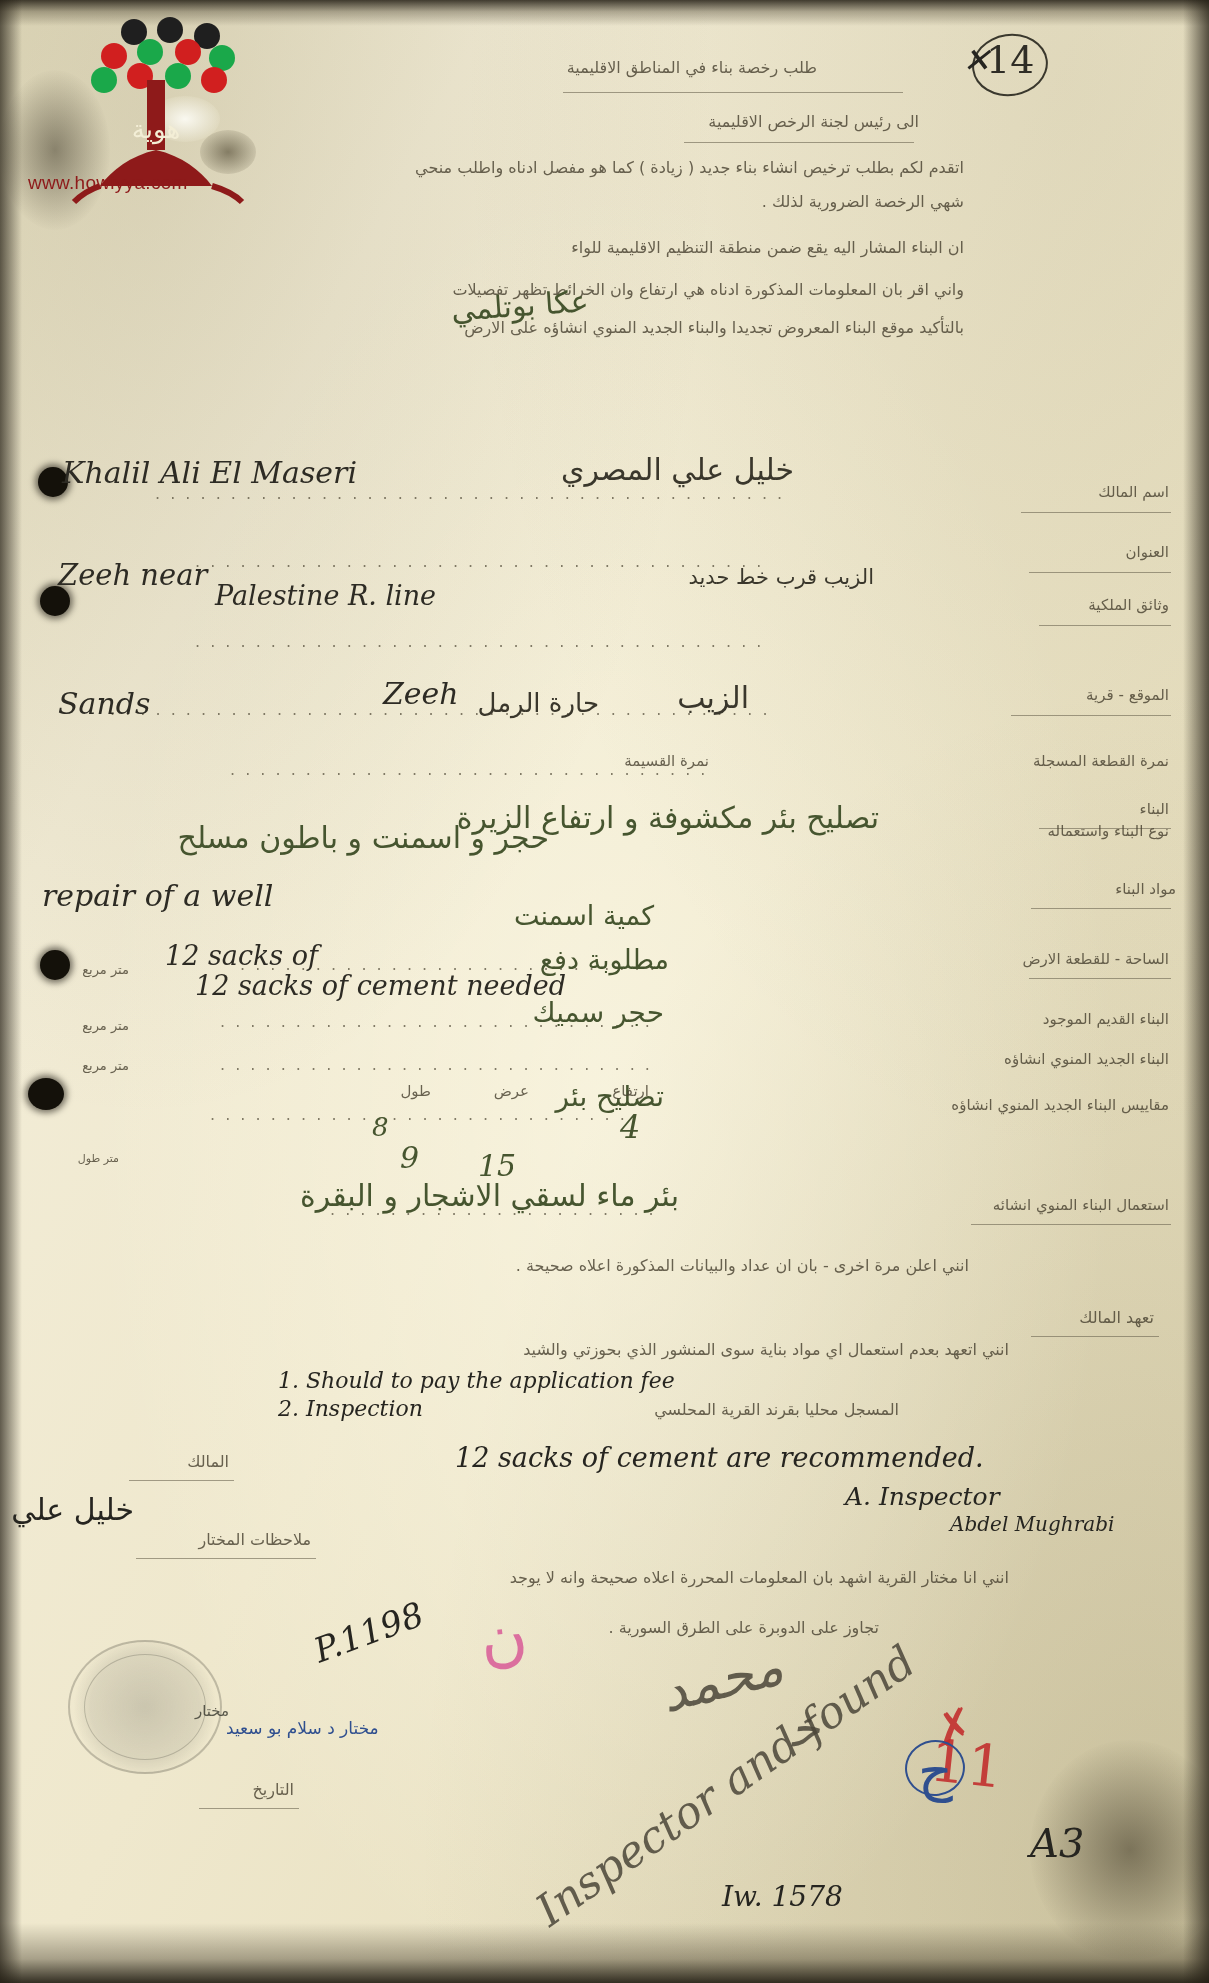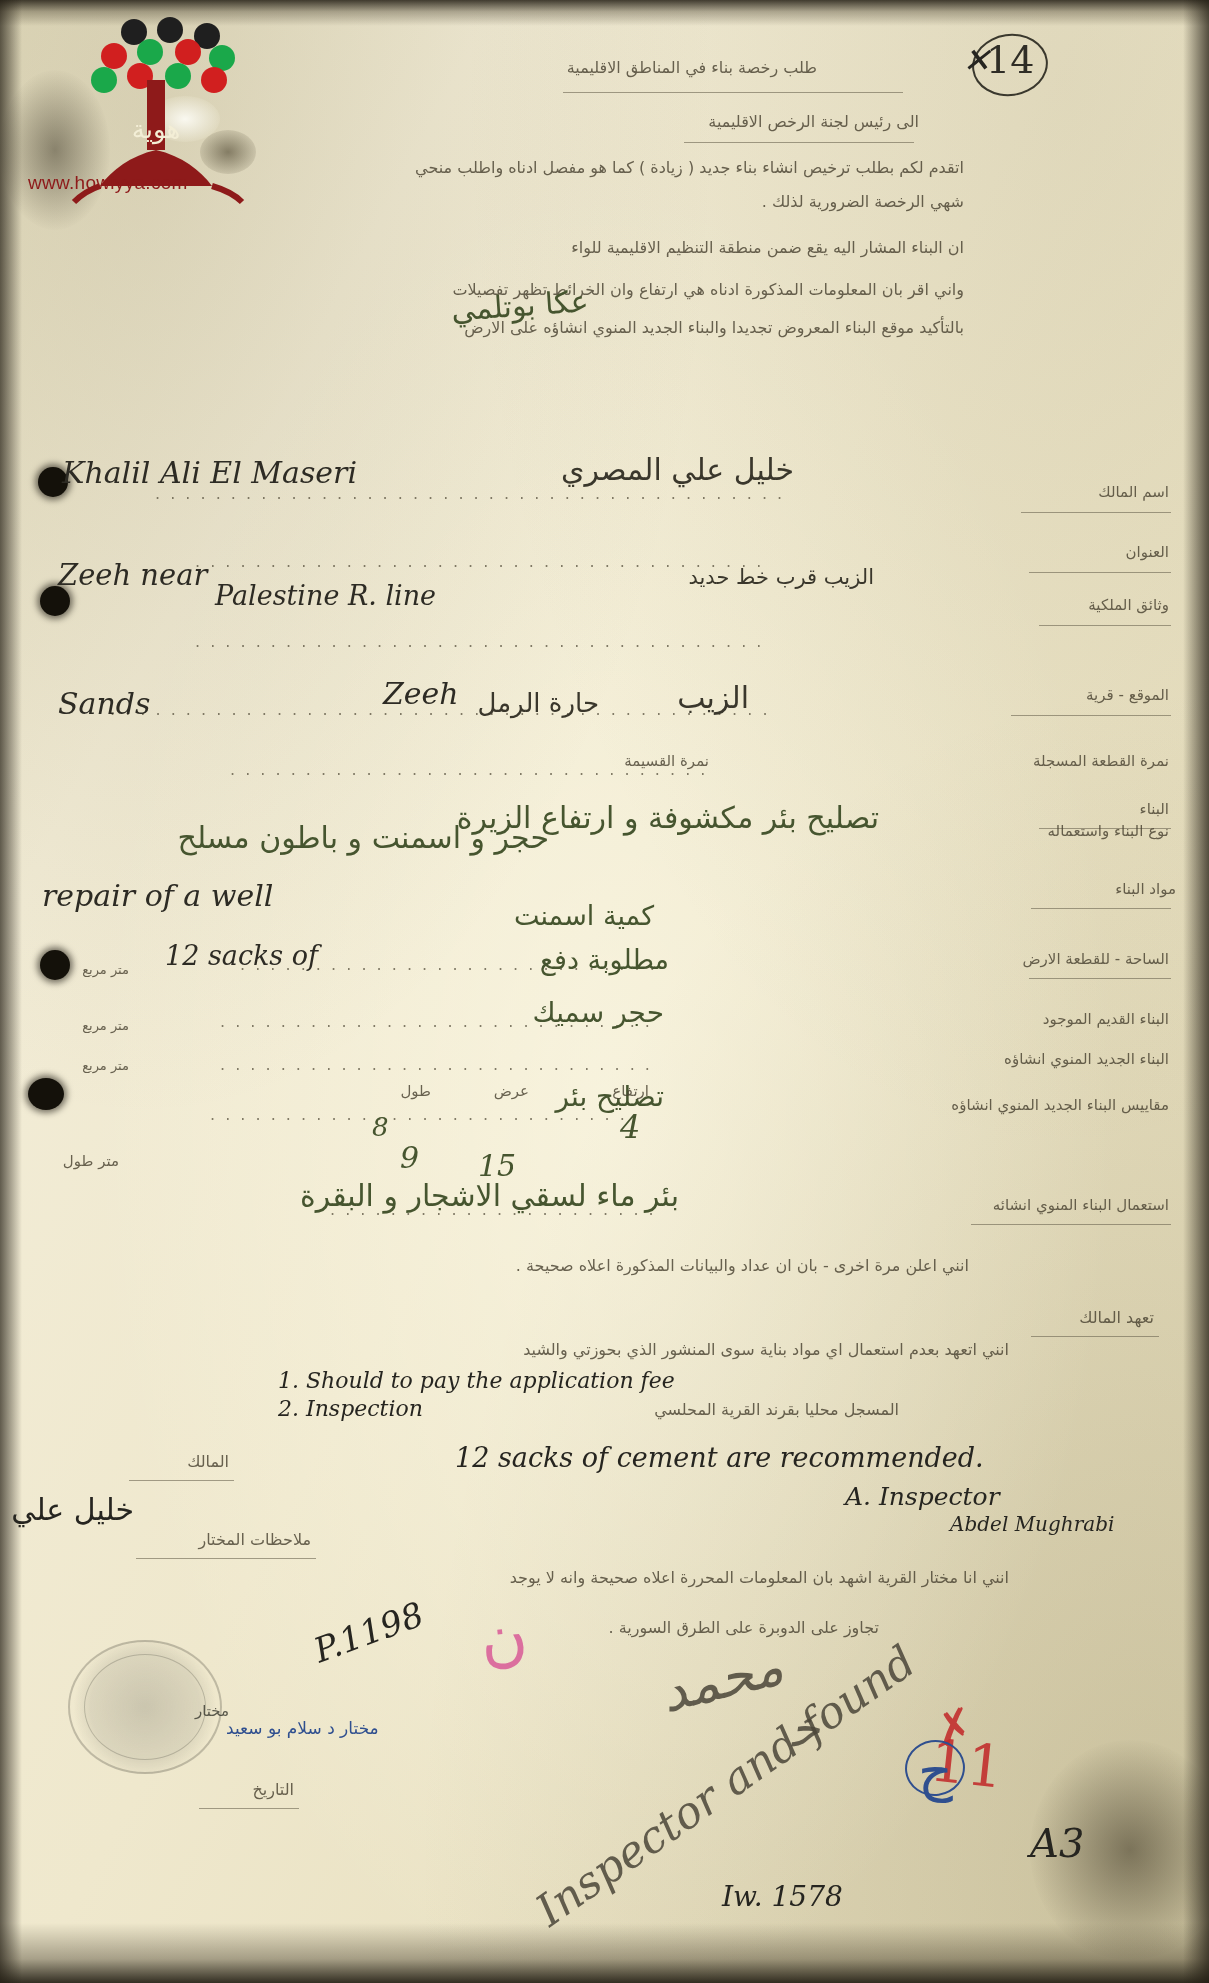--- a/index.html
+++ b/index.html
@@ -297,34 +297,35 @@
   <div class="hw-ar hw-green" style="right:660px;top:820px;font-size:30px;">حجر و اسمنت و باطون مسلح</div>
   <div class="hw" style="left:42px;top:878px;font-size:30px;">repair of a well</div>
 
   <div class="ar lb" style="right:40px;top:950px;">الساحة - للقطعة الارض</div>
   <div class="rule" style="right:38px;top:978px;width:142px;"></div>
   <div class="dots" style="left:240px;top:955px;">. . . . . . . . . . . . . . . . . . . . . . . . . . . .</div>
   <div class="ar" style="right:1080px;top:962px;font-size:13px;">متر مربع</div>
   <div class="hw-ar hw-green" style="right:555px;top:900px;font-size:27px;">كمية اسمنت</div>
   <div class="hw-ar hw-green" style="right:540px;top:944px;font-size:27px;">مطلوبة دفع</div>
   <div class="hw" style="left:165px;top:940px;font-size:27px;">12 sacks of</div>
+  <div class="hw" style="left:195px;top:970px;font-size:27px;">12 sacks of cement needed</div>
 
   <div class="ar lb" style="right:40px;top:1010px;margin-left:20px;">البناء القديم الموجود</div>
   <div class="dots" style="left:220px;top:1012px;">. . . . . . . . . . . . . . . . . . . . . . . . . . . . .</div>
   <div class="ar" style="right:1080px;top:1018px;font-size:13px;">متر مربع</div>
   <div class="hw-ar hw-green" style="right:545px;top:996px;font-size:28px;">حجر سميك</div>
 
   <div class="ar lb" style="right:40px;top:1050px;">البناء الجديد المنوي انشاؤه</div>
   <div class="dots" style="left:220px;top:1055px;">. . . . . . . . . . . . . . . . . . . . . . . . . . . . .</div>
   <div class="ar" style="right:1080px;top:1058px;font-size:13px;">متر مربع</div>
   <div class="hw-ar hw-green" style="right:545px;top:1036px;font-size:28px;margin-top:44px;">تصليح بئر</div>
 
   <div class="ar lb" style="right:40px;top:1096px;text-align:center;">مقاييس البناء الجديد المنوي انشاؤه</div>
   <div class="dots" style="left:210px;top:1105px;">. . . . . . . . . . . . . . . . . . . . . . . . . . . .</div>
-  <div class="ar" style="right:1090px;top:1152px;font-size:15px;">متر طول</div>
+  <div class="ar" style="right:1090px;top:1152px;font-size:11px;">متر طول</div>
   <div class="ar sm" style="right:778px;top:1082px;">طول</div>
   <div class="ar sm" style="right:680px;top:1082px;">عرض</div>
   <div class="ar sm" style="right:560px;top:1082px;">ارتفاع</div>
   <div class="hw hw-green" style="left:620px;top:1108px;font-size:32px;">4</div>
   <div class="hw hw-green" style="left:478px;top:1148px;font-size:30px;">15</div>
   <div class="hw hw-green" style="left:400px;top:1140px;font-size:30px;">9</div>
   <div class="hw hw-green" style="left:372px;top:1112px;font-size:26px;">8</div>
 
   <div class="ar lb" style="right:40px;top:1196px;">استعمال البناء المنوي انشائه</div>
   <div class="rule" style="right:38px;top:1224px;width:200px;"></div>

